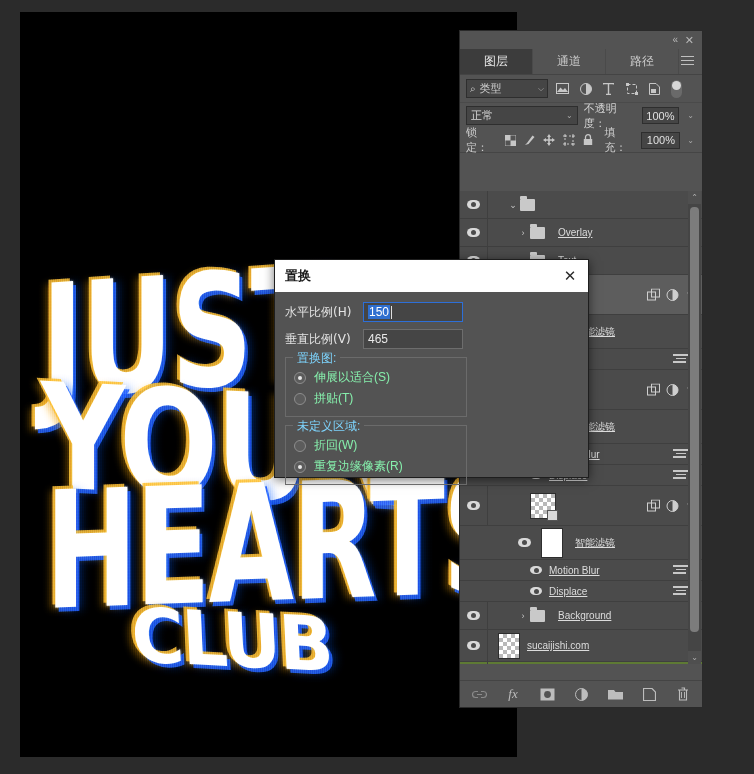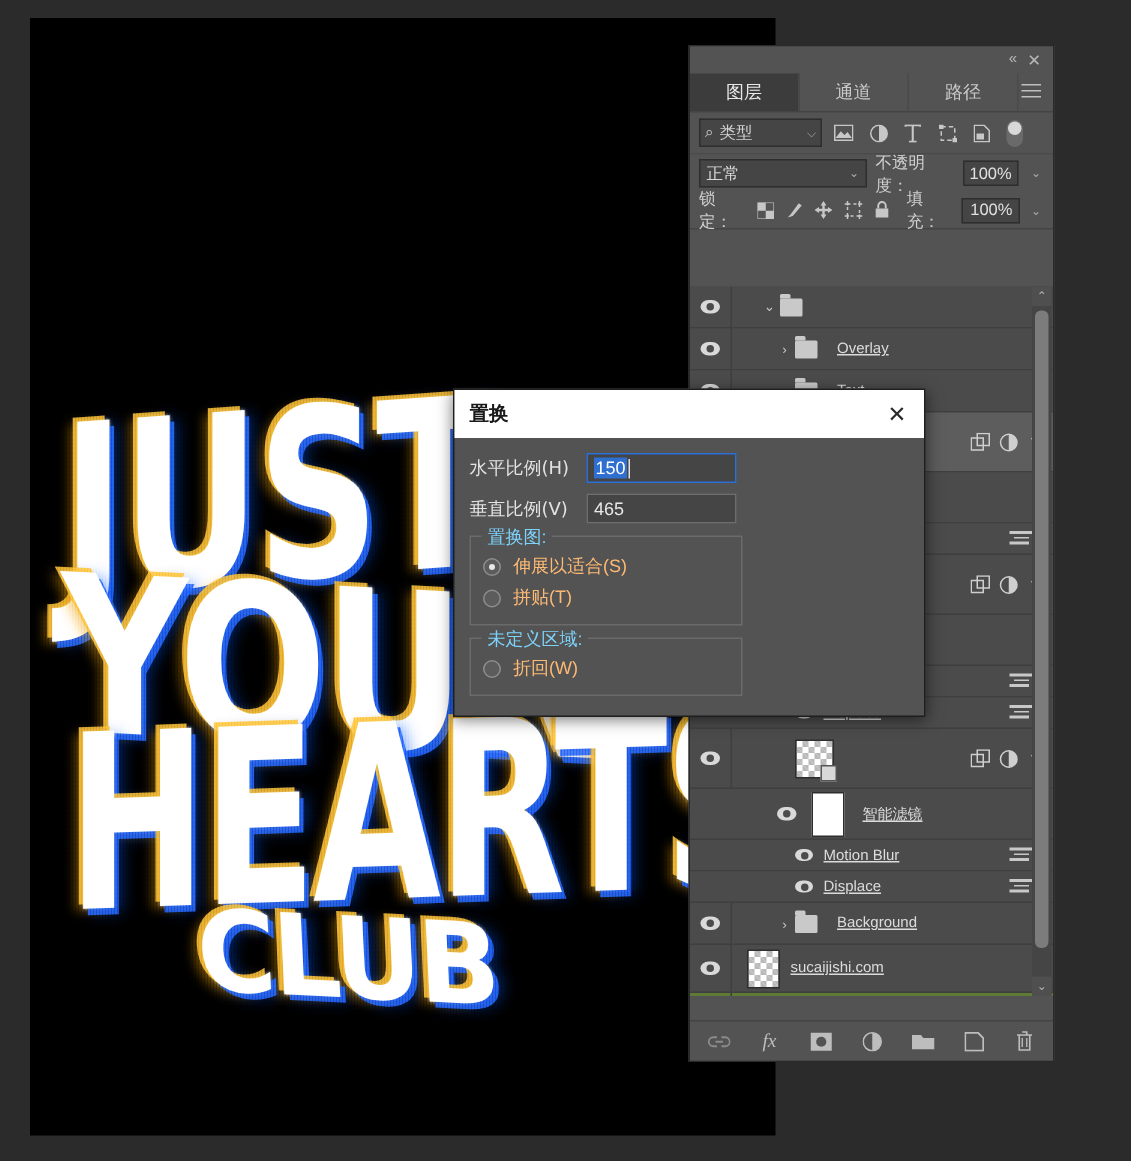--- a/index.html
+++ b/index.html
@@ -224,21 +224,21 @@
     position: absolute; left: 0; bottom: 0; width: 242px; height: 27px;
     background: #535353; display: flex; align-items: center;
     justify-content: center; gap: 18px; border-top: 1px solid #444;
   }
   .bb { width: 16px; height: 16px; display:flex; align-items:center; justify-content:center;
         color: #bdbdbd; cursor: pointer; font-size: 12px; }
   .bb.dim { color: #8b8b8b; }
 
   
   #displace-dialog {
-    position: absolute; left: 302px; top: 259px;
+    position: absolute; left: 274px; top: 259px;
     width: 315px; height: 219px;
     background: #535353; border: 1px solid #1e1e1e;
     box-shadow: 0 2px 10px rgba(0,0,0,0.55);
     font-size: 12px; color: #e0e0e0;
   }
   #dlg-titlebar {
     height: 32px; background: #ffffff; display: flex; align-items: center;
     padding: 0 10px; position: relative;
   }
   #dlg-title { font-size: 13px; color: #1a1a1a; font-weight: bold; }
@@ -272,21 +272,21 @@
   }
   .radio-line { display: flex; align-items: center; height: 21px; cursor: pointer; }
   .radio {
     width: 12px; height: 12px; border-radius: 50%; border: 1px solid #8d8d8d;
     background: #5c5c5c; margin-right: 8px; position: relative; flex: none;
   }
   .radio.on::after {
     content: ""; position: absolute; left: 3px; top: 3px;
     width: 4px; height: 4px; border-radius: 50%; background: #e8e8e8;
   }
-  .radio-label { font-size: 12px; color: #fdba74; }
+  .radio-label { font-size: 12px; color: #86efac; }
 
   #btn-col { position: absolute; right: 12px; top: 10px; width: 112px; }
   .dlg-btn {
     width: 100px; height: 24px; border-radius: 12px; border: 1px solid #9a9a9a;
     background: #5a5a5a; color: #f0f0f0; font-size: 12px;
     display: flex; align-items: center; justify-content: center;
     cursor: pointer; margin-bottom: 10px;
   }
   #ok-highlight {
     position: absolute; left: -6px; top: -6px;
@@ -679,19 +679,23 @@
           <span class="radio-label">拼贴(T)</span>
         </div>
       </div>
 
       <div class="group-box">
         <span class="group-title">未定义区域:</span>
         <div class="radio-line">
           <span class="radio"></span>
           <span class="radio-label">折回(W)</span>
         </div>
+        <div class="radio-line">
+          <span class="radio on"></span>
+          <span class="radio-label">重复边缘像素(R)</span>
+        </div>
       </div>
 
 
     </div>
   </div>
 
 </div>
 
 </body></html>

